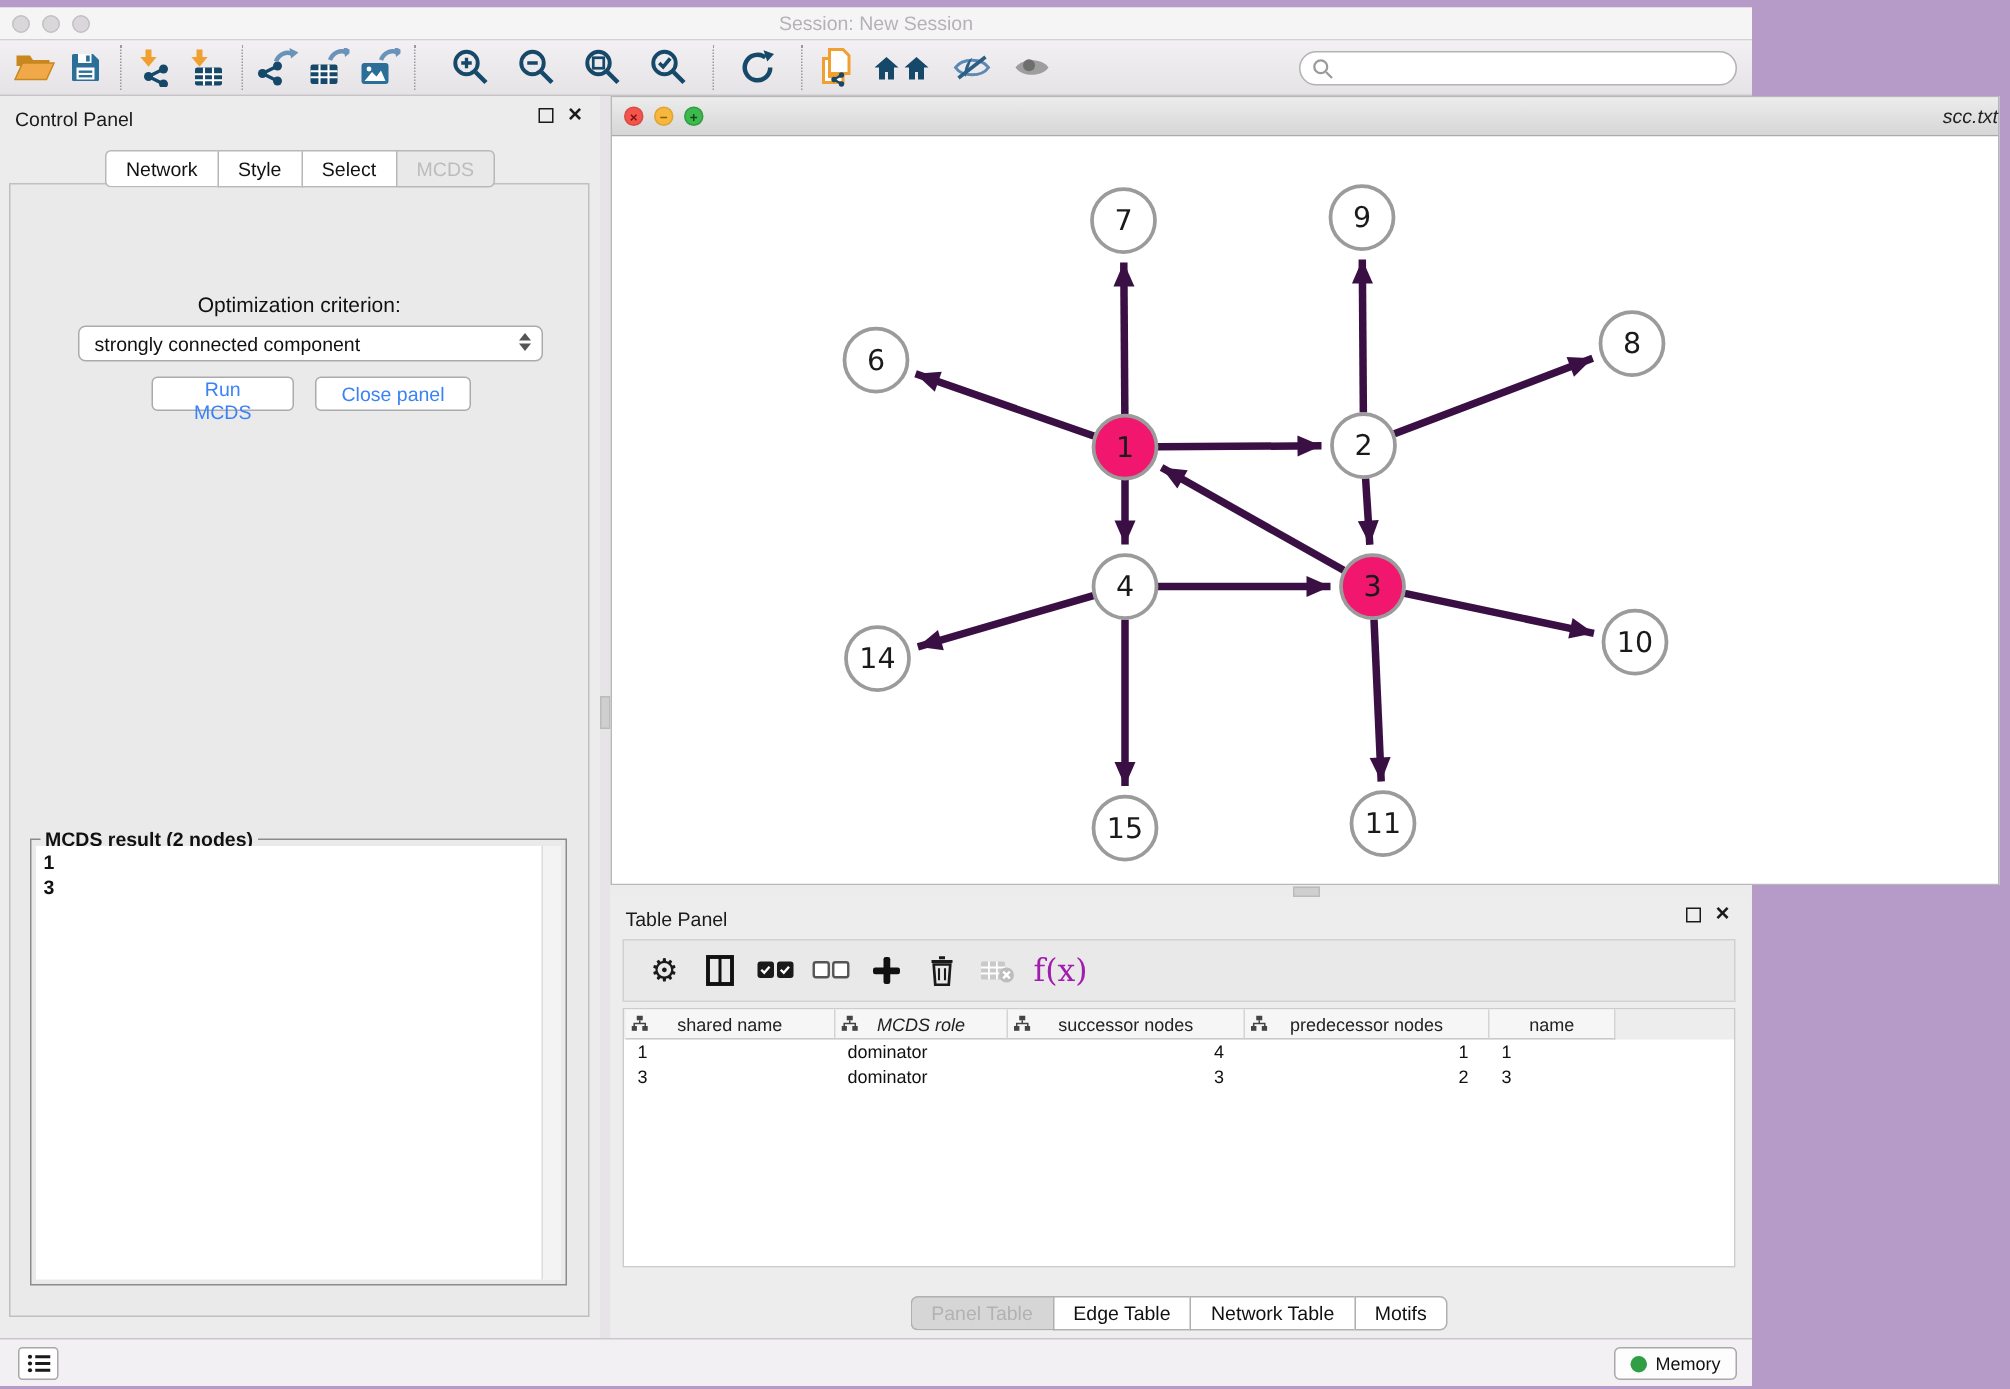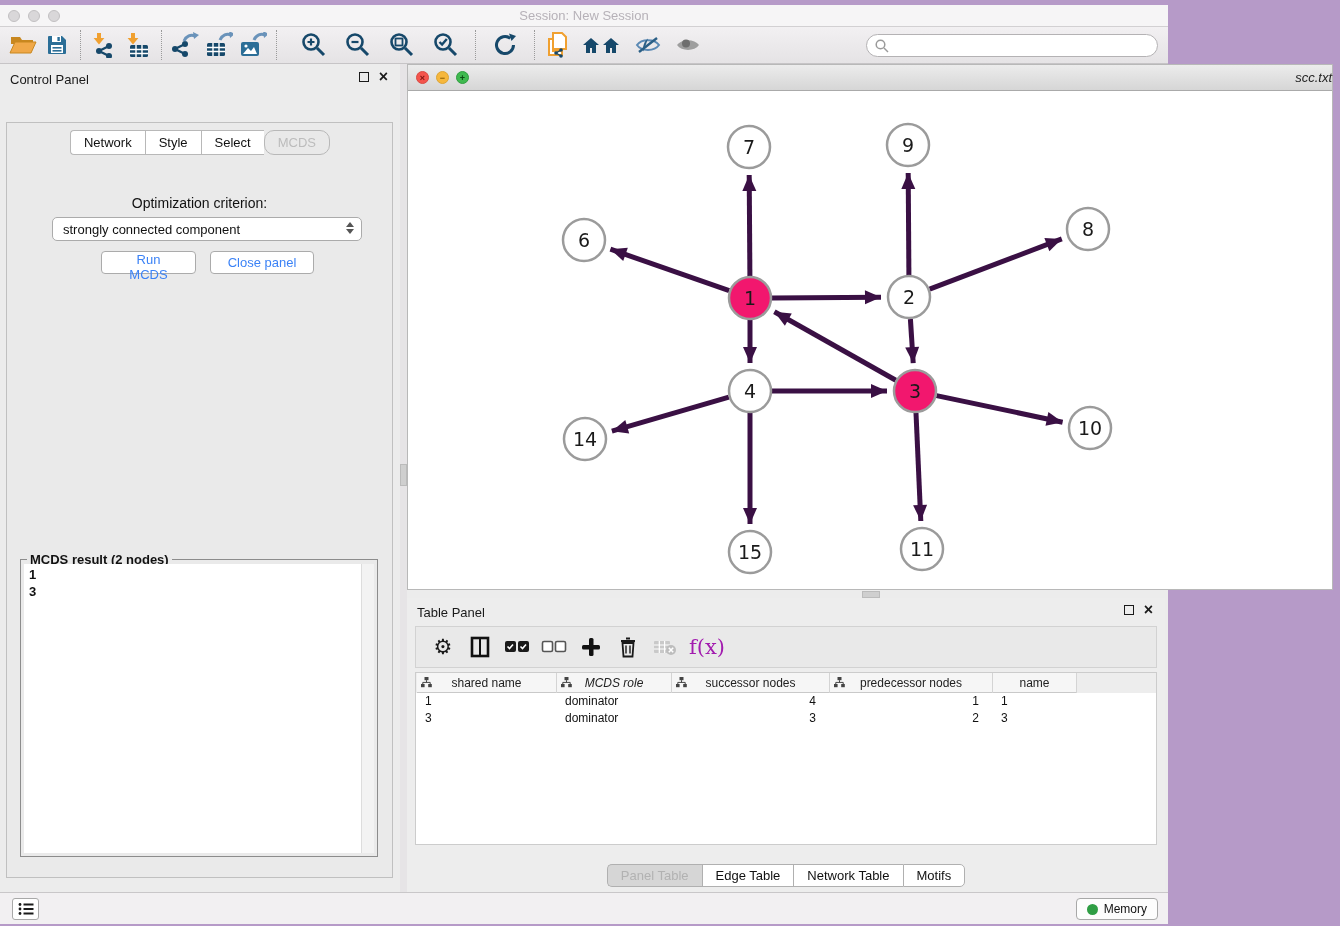--- a/index.html
+++ b/index.html
@@ -28,23 +28,23 @@
 
   
   .control-panel { position:absolute; left:0; top:59px; width:400px; bottom:32px; background:#ececec; }
   .cp-header { position:absolute; left:0; top:0; right:0; height:32px; }
   .cp-title { position:absolute; left:10px; top:8px; font-size:13px; color:#1a1a1a; }
   .float-btn { width:10px; height:10px; border:1.6px solid #1a1a1a; display:inline-block; }
   .close-btn { font-size:16px; font-weight:800; color:#1a1a1a; line-height:10px; }
   .cp-ctrls { position:absolute; right:12px; top:8px; display:flex; gap:10px; align-items:center; }
   .cp-tabs { position:absolute; left:0; right:0; top:36px; display:flex; justify-content:center; z-index:2; }
   .cp-tab { font-size:13px; padding:4px 13px; background:#fff; border:1px solid #b8b8b8; border-right:none;
-            color:#111; cursor:pointer;margin-top:30px; }
+            color:#111; cursor:pointer; }
   .cp-tab:first-child { border-top-left-radius:4px; border-bottom-left-radius:4px; }
-  .cp-tab:last-child { border-right:1px solid #b8b8b8; border-top-right-radius:4px; border-bottom-right-radius:4px;border-radius:10px; }
+  .cp-tab:last-child { border-right:1px solid #b8b8b8; border-top-right-radius:4px; border-bottom-right-radius:4px; }
   .cp-tab.active { background:#e9e9e9; color:#bcbcbc; }
   .cp-content { position:absolute; left:6px; right:7px; top:58px; bottom:14px;
                 border:1px solid #c0c0c0; background:#eaeaea; }
   .opt-label { position:absolute; left:0; right:0; top:72px; text-align:center; font-size:14px; color:#111; }
   .dropdown { position:absolute; left:45px; top:94px; width:310px; height:24px; background:#fff;
               border:1px solid #ababab; border-radius:5px; font-size:13px; color:#111;
               display:flex; align-items:center; padding-left:10px; cursor:pointer; }
   .dd-stepper { position:absolute; right:7px; top:4px; display:flex; flex-direction:column; gap:2px; }
   .dd-stepper i { width:0; height:0; border-left:4px solid transparent; border-right:4px solid transparent; display:block; }
   .dd-up { border-bottom:5px solid #555; }

